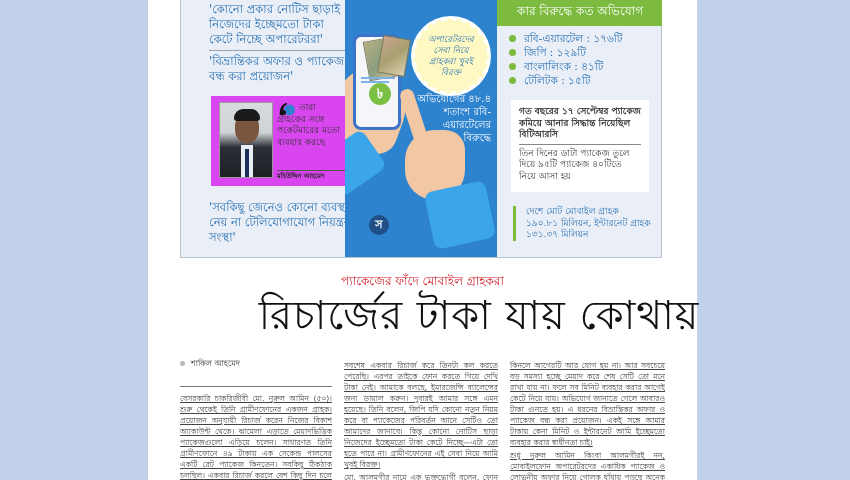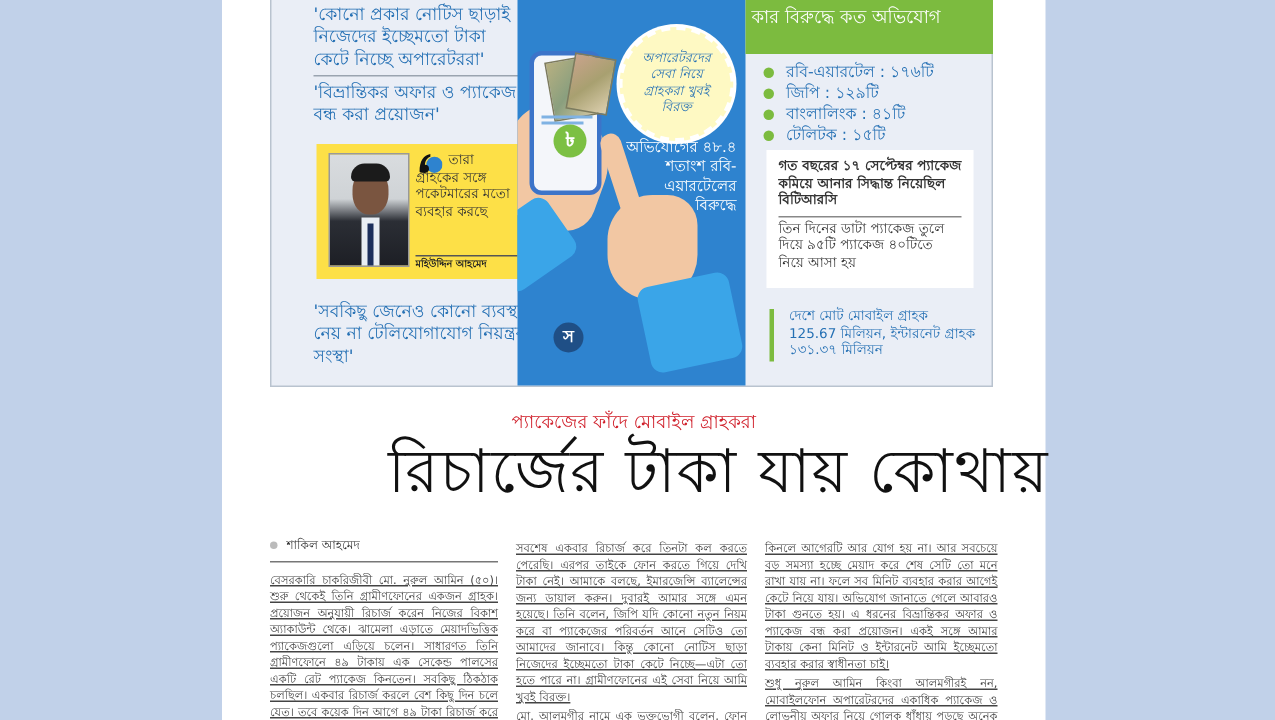--- a/index.html
+++ b/index.html
@@ -2,21 +2,21 @@
 <html><head>
 <meta charset="utf-8">
 <style>
   * { margin:0; padding:0; box-sizing:border-box; }
   html, body { width:850px; height:480px; overflow:hidden; background:#c1d1e9; font-family:"DejaVu Sans", sans-serif; }
   .page { position:absolute; left:148px; top:0; width:549px; height:480px; background:#ffffff; }
   .info { position:absolute; left:180px; top:0; width:482px; height:258px; border:1px solid #b9c3cf; border-top:none; background:#eaeef6; }
   .info-left { position:absolute; left:16px; top:0; width:164px; height:257px; padding:2px 12px; }
   .quote { color:#2570b4; font-size:11.5px; line-height:15px; }
   .q1 { padding-bottom:3px; border-bottom:1px solid #9aa4b0; margin-bottom:3px; }
-  .person-card { position:absolute; left:14px; top:96px; width:138px; height:90px; background:#fde047; }
+  .person-card { position:absolute; left:14px; top:96px; width:138px; height:90px; background:#d946ef; }
   .photo { position:absolute; left:8px; top:6px; width:54px; height:76px; background:linear-gradient(#d9dcdf 0%, #cfd3d6 40%, #2b2e35 60%, #1d1f25 100%); border:1px solid #999; overflow:hidden; }
   .photo .face { position:absolute; left:15px; top:10px; width:24px; height:30px; border-radius:45%; background:#7a5540; }
   .photo .hair { position:absolute; left:14px; top:6px; width:26px; height:12px; border-radius:12px 12px 4px 4px; background:#1b1b1b; }
   .photo .shirt { position:absolute; left:21px; top:42px; width:12px; height:34px; background:#e9eef4; }
   .photo .tie { position:absolute; left:25px; top:46px; width:4px; height:30px; background:#1c2f5c; }
   .quote-mark { position:absolute; left:66px; top:4px; width:18px; height:18px; }
   .person-quote { position:absolute; left:66px; top:6px; width:70px; font-size:9px; line-height:11.5px; color:#333; text-indent:22px; }
   .person-name { position:absolute; left:66px; top:74px; font-size:6.5px; color:#222; font-weight:bold; border-top:1px solid #555; padding-top:0; width:68px; }
   .q3 { position:absolute; left:12px; top:200px; width:150px; }
   .info-mid { position:absolute; left:164px; top:0; width:152px; height:257px; background:#2e83cf; overflow:hidden; }
@@ -27,34 +27,34 @@
   .notes { position:absolute; left:10px; top:2px; width:30px; height:40px; background:linear-gradient(135deg,#b8b081,#8a9f7e,#d6c7a2); transform:rotate(-10deg); border:1px solid #7d7b5e; }
   .notes2 { position:absolute; left:24px; top:0px; width:28px; height:38px; background:linear-gradient(135deg,#c9a38c,#a8a070,#ddd0b0); transform:rotate(10deg); border:1px solid #7d7b5e; }
   .hand-left { position:absolute; left:-10px; top:70px; width:70px; height:80px; background:#f2c7a3; border-radius:30px 40px 20px 20px; transform:rotate(20deg); }
   .cuff-left { position:absolute; left:-20px; top:140px; width:54px; height:46px; background:#3aa5e8; border-radius:8px; transform:rotate(-35deg); }
   .hand-right { position:absolute; left:60px; top:130px; width:60px; height:70px; background:#f2c7a3; border-radius:30px 20px 30px 30px; }
   .finger { position:absolute; left:62px; top:88px; width:14px; height:58px; background:#f2c7a3; border-radius:8px; transform:rotate(-18deg); }
   .cuff-right { position:absolute; left:84px; top:186px; width:62px; height:58px; background:#3aa5e8; border-radius:8px; transform:rotate(-12deg); }
   .stat { position:absolute; right:6px; top:92px; width:74px; text-align:right; color:#fff; font-size:10px; line-height:13px; }
   .logo { position:absolute; left:24px; top:215px; width:20px; height:20px; border-radius:50%; background:#1f4f86; color:#fff; font-size:11px; text-align:center; line-height:20px; font-weight:bold; }
   .info-right { position:absolute; left:316px; top:0; width:165px; height:257px; }
-  .green-head { background:#7cbb3f; color:#fff; font-size:12px; height:36px; line-height:22px; padding-left:4px; }
+  .green-head { background:#7cbb3f; color:#fff; font-size:12px; height:26px; line-height:22px; padding-left:20px; }
   .counts { list-style:none; padding:5px 0 0 12px; }
   .counts li { font-size:10.5px; line-height:14px; color:#2570b4; display:flex; align-items:center; }
   .counts .dot { width:7px; height:7px; border-radius:50%; background:#7cbb3f; margin-right:8px; flex:none; }
   .fact-box { position:absolute; left:14px; top:100px; width:138px; height:92px; background:#fff; padding:6px 8px; font-size:9px; line-height:11.5px; color:#333; }
   .fact-box .f1 { padding-bottom:3px; border-bottom:1px solid #888; margin-bottom:3px;font-weight:bold; }
   .foot-fact { position:absolute; left:14px; top:206px; width:140px; padding-left:10px; border-left:3px solid #7cbb3f; font-size:9px; line-height:11.5px; color:#2570b4; margin-left:2px; }
   .kicker { position:absolute; left:148px; top:272px; width:549px; text-align:center; color:#d0202b; font-size:12px; }
   .headline { position:absolute; left:148px; top:288px; width:662px; text-align:center; color:#111; font-size:40px; line-height:54px; font-family:"DejaVu Serif", serif; letter-spacing:1px; }
   .col { position:absolute; top:358px; font-size:7.6px; line-height:11px; color:#444; text-align:justify; }
   .col1 { left:180px; width:152px; }
   .col2 { left:344px; width:154px; top:360px; }
   .col3 { left:510px; width:155px; top:360px; }
-  .byline { font-size:8px; color:#333; padding-bottom:5px; border-bottom:1px solid #777; margin-bottom:6px; display:flex; align-items:center; }
+  .byline { font-size:8px; color:#333; padding-bottom:17px; border-bottom:1px solid #777; margin-bottom:6px; display:flex; align-items:center; }
   .byline .bdot { width:5px; height:5px; border-radius:50%; background:#bbb; margin-right:6px; }
   .col p { margin-bottom:0;text-decoration:underline; }
   .para-gap { margin-top:2px; }
 </style>
 </head>
 <body>
 
 <div class="page"></div>
 
 <div class="info">
@@ -101,21 +101,21 @@
     <ul class="counts">
       <li><span class="dot"></span><span>রবি-এয়ারটেল</span>&nbsp;:&nbsp;<span>১৭৬টি</span></li>
       <li><span class="dot"></span><span>জিপি</span>&nbsp;:&nbsp;<span>১২৯টি</span></li>
       <li><span class="dot"></span><span>বাংলালিংক</span>&nbsp;:&nbsp;<span>৪১টি</span></li>
       <li><span class="dot"></span><span>টেলিটক</span>&nbsp;:&nbsp;<span>১৫টি</span></li>
     </ul>
     <div class="fact-box">
       <div class="f1">গত বছরের ১৭ সেপ্টেম্বর প্যাকেজ কমিয়ে আনার সিদ্ধান্ত নিয়েছিল বিটিআরসি</div>
       <div>তিন দিনের ডাটা প্যাকেজ তুলে দিয়ে ৯৫টি প্যাকেজ ৪০টিতে নিয়ে আসা হয়</div>
     </div>
-    <div class="foot-fact">দেশে মোট মোবাইল গ্রাহক 125.67 মিলিয়ন, ইন্টারনেট গ্রাহক ১৩১.৩৭ মিলিয়ন</div>
+    <div class="foot-fact">দেশে মোট মোবাইল গ্রাহক ১৯০.৮১ মিলিয়ন, ইন্টারনেট গ্রাহক ১৩১.৩৭ মিলিয়ন</div>
   </div>
 </div>
 
 <div class="kicker">প্যাকেজের ফাঁদে মোবাইল গ্রাহকরা</div>
 <div class="headline">রিচার্জের টাকা যায় কোথায়</div>
 
 <div class="col col1">
   <div class="byline">
     <span class="bdot"></span>
     <span>শাকিল আহমেদ</span>

